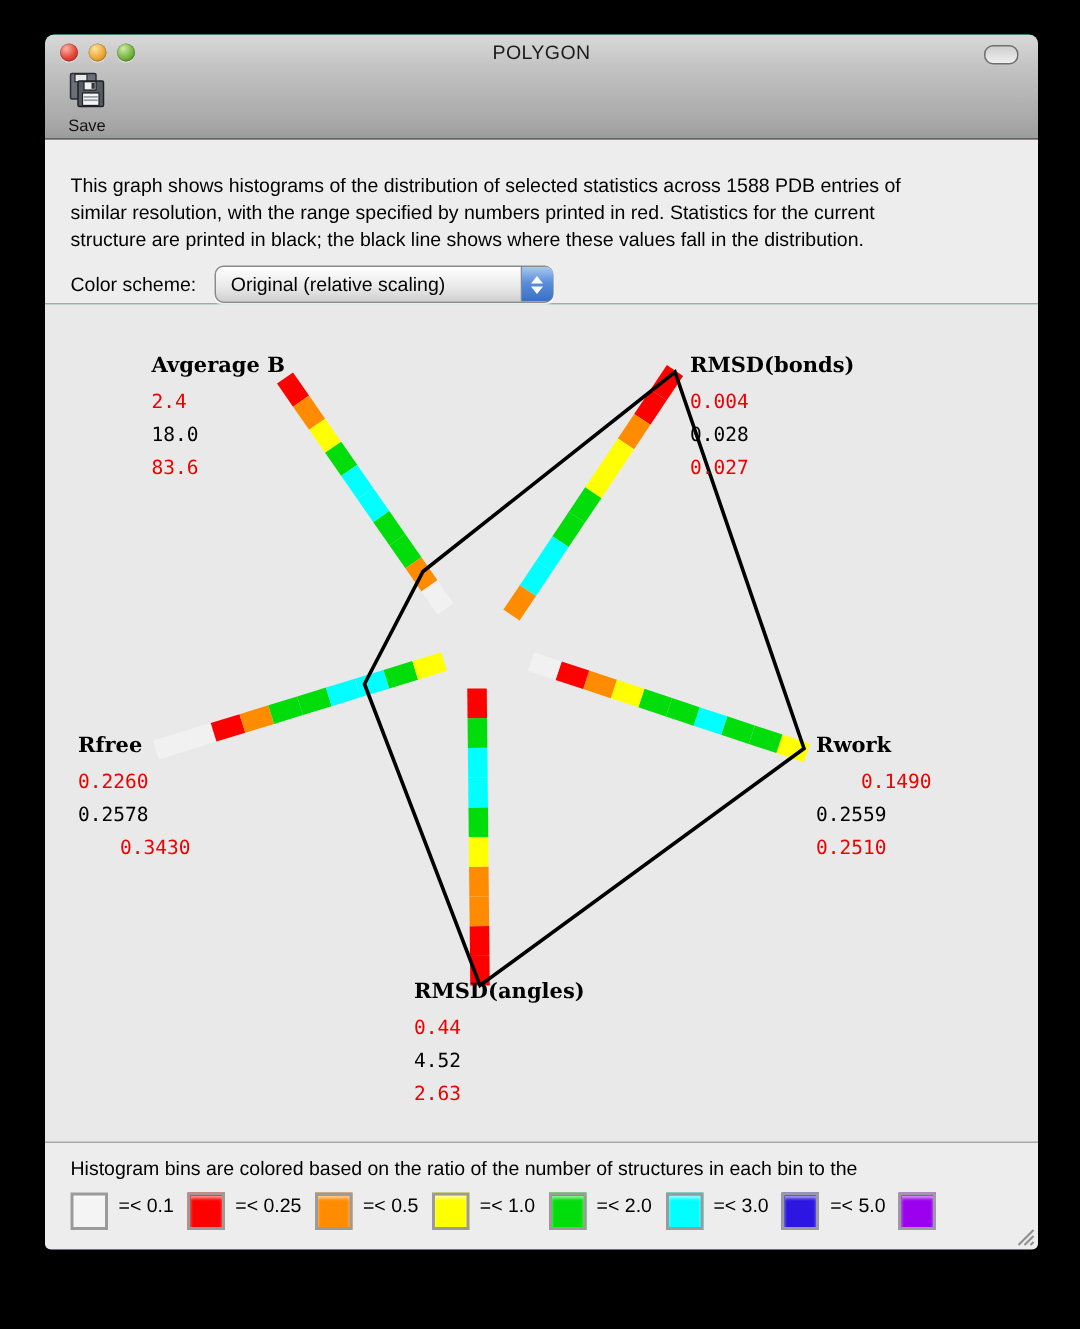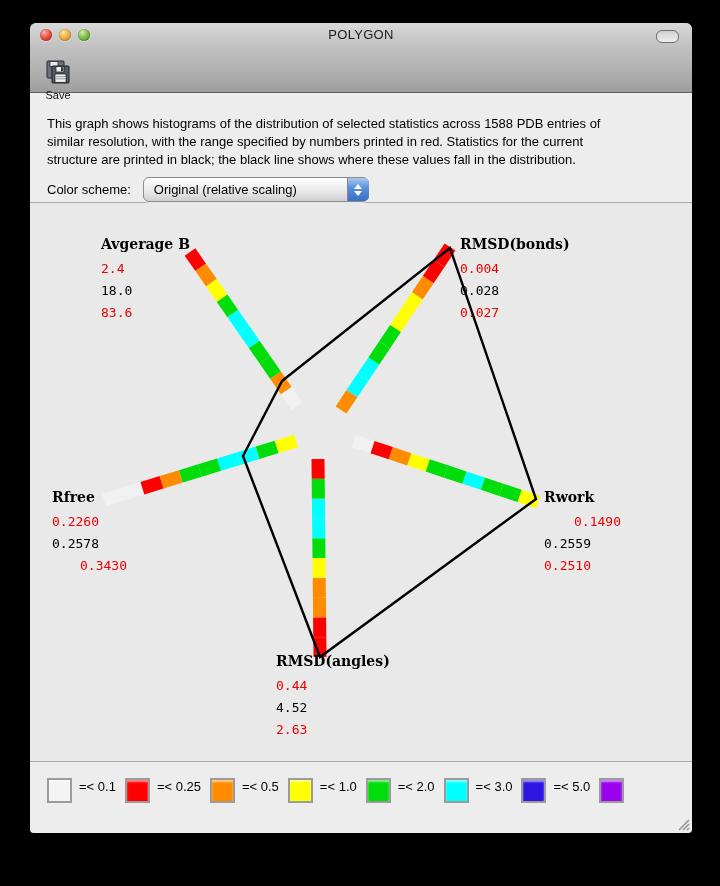--- a/index.html
+++ b/index.html
@@ -28,21 +28,21 @@
   .win-title {
     position:absolute; left:0; right:0; top:4px; text-align:center;
     font-size:13px; color:#1c1c1c; letter-spacing:.3px;
   }
   .pill {
     position:absolute; right:13px; top:7px; width:21px; height:11px;
     border:1px solid #6f6f6f; border-radius:6px;
     background:linear-gradient(#cfcfcf,#efefef);
   }
   .toolbar { height:46px; display:flex; align-items:flex-start; padding-left:15px; }
-  .save-btn { display:flex; flex-direction:column; align-items:center; cursor:default; margin-top:13px;text-align:right; }
+  .save-btn { display:flex; flex-direction:column; align-items:center; cursor:default; margin-top:1px;text-align:right; }
   .save-btn .lbl { font-size:11px; color:#111; margin-top:1px; }
   
   .desc-panel {
     flex:0 0 93px; box-sizing:border-box; background:#ededed;
     border-bottom:1px solid #a8a8a8; padding:22px 16px 0 17px;
     font-size:13px; line-height:18px; color:#000;
   }
   .color-row { margin-top:8px; display:flex; align-items:center; }
   .popup {
     margin-left:12px; width:224px; height:23px; border:1px solid #8b8b8b;
@@ -218,20 +218,21 @@
         <div class="axis-val" style="left: 246px; top: 494px; color: rgb(0, 0, 0);">4.52</div>
         <div class="axis-val" style="left: 246px; top: 516px; color: rgb(238, 0, 0);">2.63</div>
         <div class="axis-label" style="left: 22px; top: 286px;">Rfree</div>
         <div class="axis-val" style="left: 22px; top: 308px; color: rgb(238, 0, 0);">0.2260</div>
         <div class="axis-val" style="left: 22px; top: 330px; color: rgb(0, 0, 0);">0.2578</div>
         <div class="axis-val" style="left: 22px; top: 352px; color: rgb(238, 0, 0); margin-left: 28px;">0.3430</div>
       </div>
   </div>
 
   <div class="footer">
+    <div>Histogram bins are colored based on the ratio of the number of structures in each bin to the</div>
     <div class="legend-row" id="legend-row">
         <span class="swatch" style="background: rgb(244, 244, 244);"></span>
         <span class="legend-label">=&lt; 0.1</span>
         <span class="swatch" style="background: rgb(253, 0, 0);"></span>
         <span class="legend-label">=&lt; 0.25</span>
         <span class="swatch" style="background: rgb(255, 140, 0);"></span>
         <span class="legend-label">=&lt; 0.5</span>
         <span class="swatch" style="background: rgb(255, 255, 0);"></span>
         <span class="legend-label">=&lt; 1.0</span>
         <span class="swatch" style="background: rgb(0, 221, 10);"></span>

